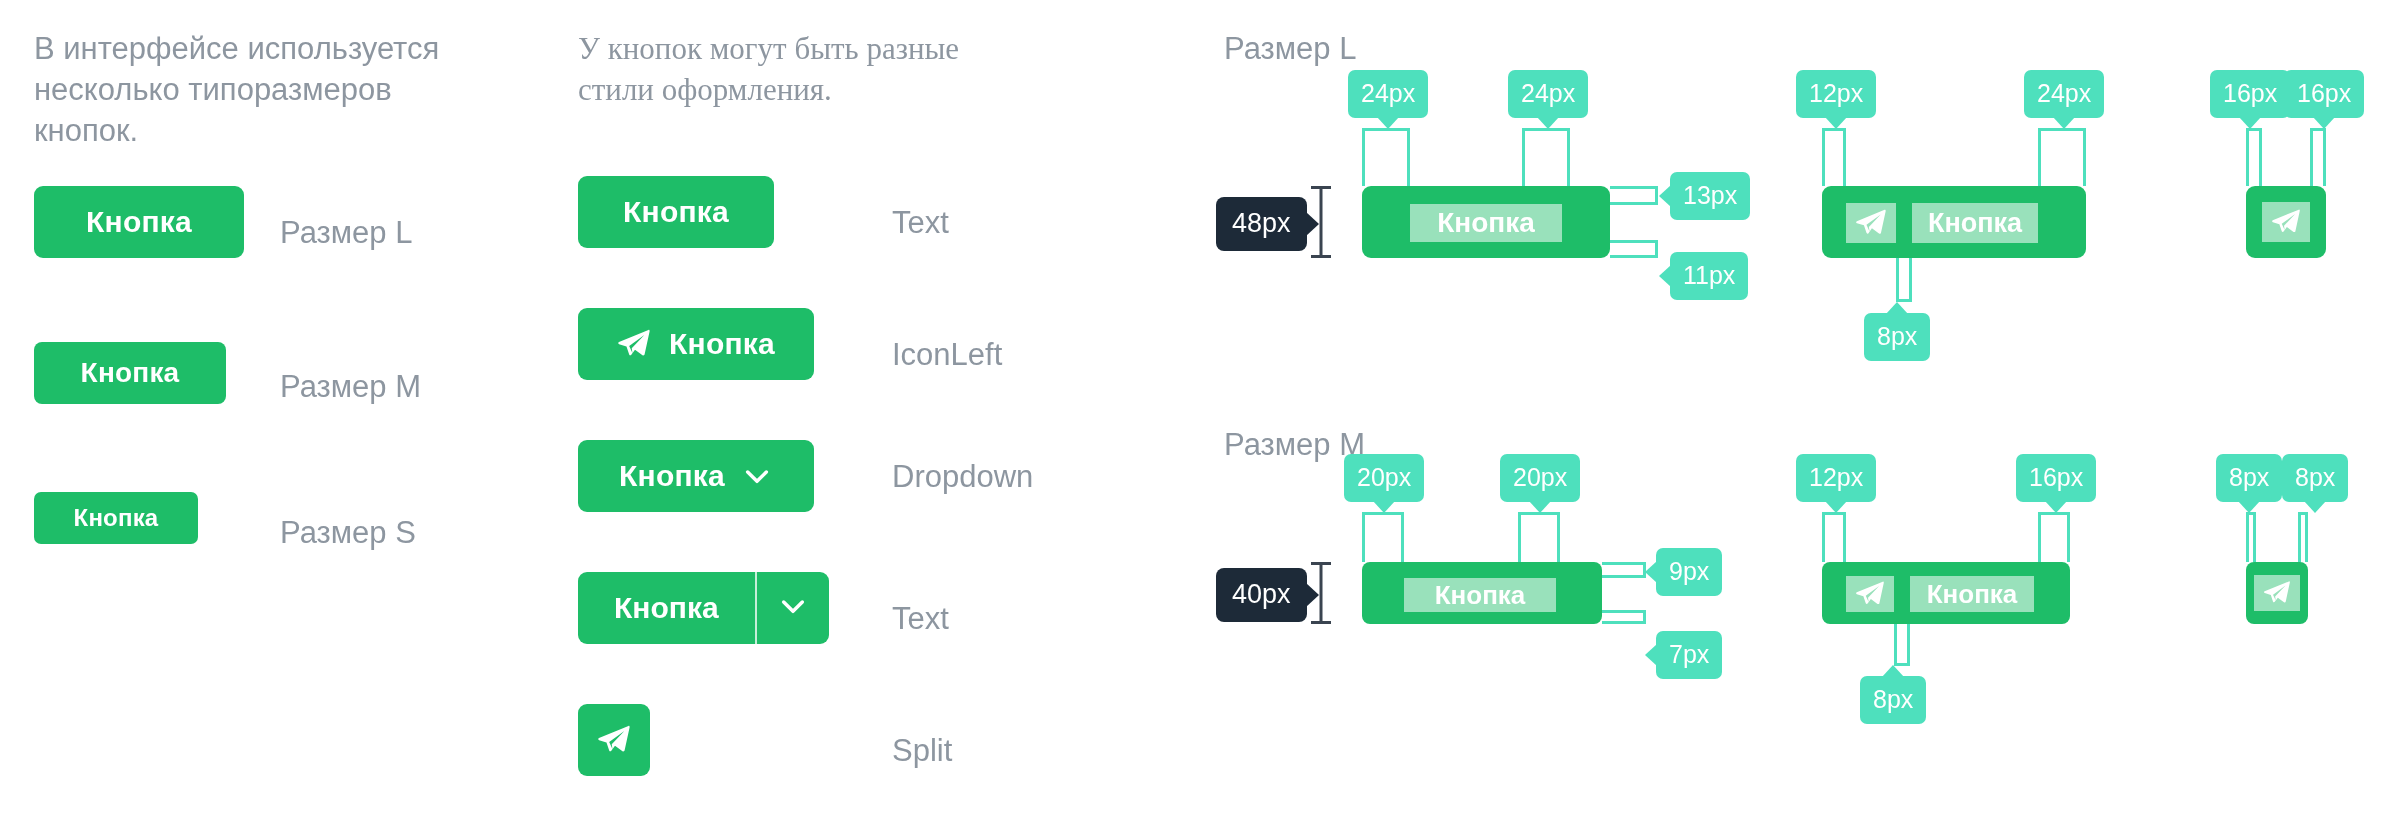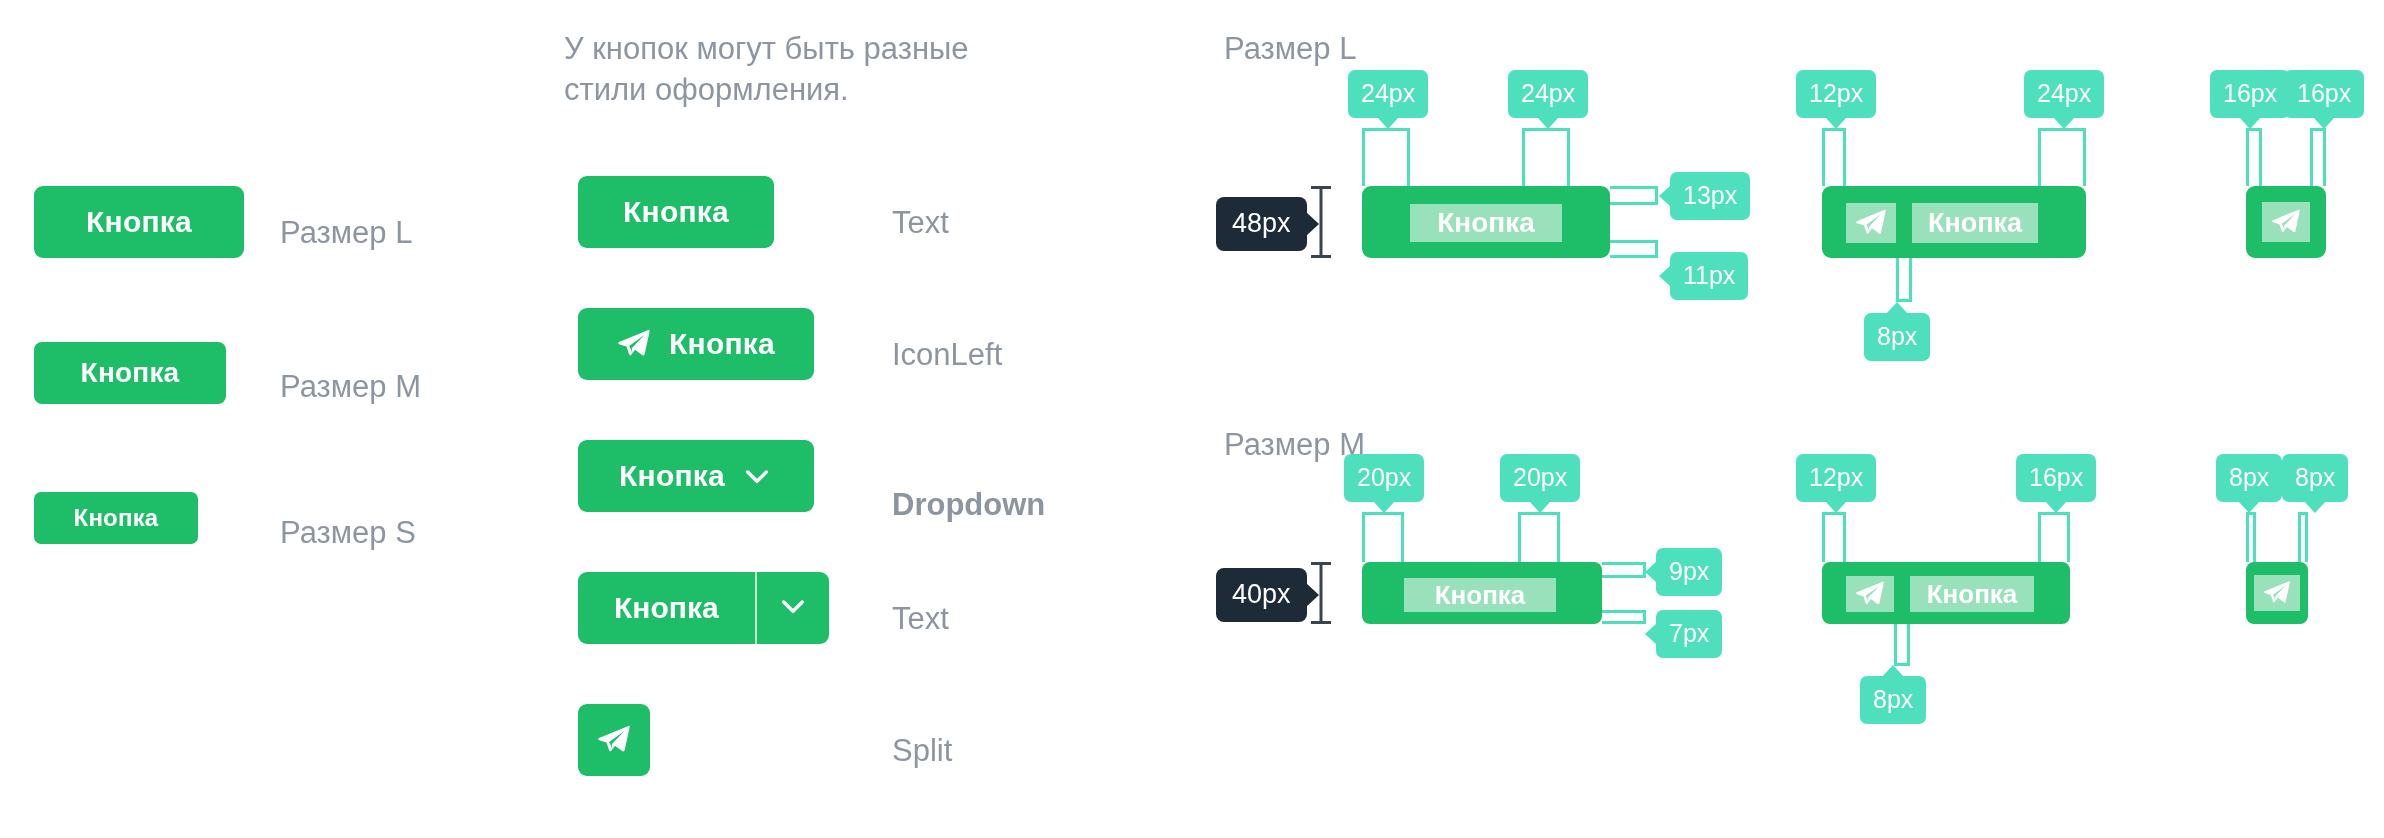--- a/index.html
+++ b/index.html
@@ -184,37 +184,39 @@
     font-weight: 700;
     white-space: nowrap;
     display: flex; align-items: center; justify-content: center;
   }
 </style>
 </head>
 <body>
 
 <div class="page">
 
+  <div class="intro" style="left:34px; top:28px; width:470px;">В интерфейсе используется
+несколько типоразмеров кнопок.</div>
 
   <div class="btn size-l" style="left:34px; top:186px; width:210px;">
     <span>Кнопка</span>
   </div>
   <div class="row-label" style="left:280px; top:212px;">Размер L</div>
 
   <div class="btn size-m" style="left:34px; top:342px; width:192px;">
     <span>Кнопка</span>
   </div>
   <div class="row-label" style="left:280px; top:366px;">Размер M</div>
 
   <div class="btn size-s" style="left:34px; top:492px; width:164px;">
     <span>Кнопка</span>
   </div>
   <div class="row-label" style="left:280px; top:512px;">Размер S</div>
 
-  <div class="intro" style="left:564px; top:28px; width:470px;">У  кнопок могут быть разные
+  <div class="intro" style="left:578px; top:28px; width:470px;font-family:Liberation Serif, serif;">У  кнопок могут быть разные
 стили оформления.</div>
 
   <div class="btn size-l" style="left:578px; top:176px; width:196px;">
     <span>Кнопка</span>
   </div>
   <div class="row-label" style="left:892px; top:202px;">Text</div>
 
   <div class="btn size-l" style="left:578px; top:308px; width:236px;">
     <span class="ico">
       <svg width="34" height="34" viewBox="0 0 24 24" fill="#ffffff">
@@ -228,21 +230,21 @@
 
   <div class="btn size-l" style="left:578px; top:440px; width:236px;">
     <span>Кнопка</span>
     <span class="gap-chev"></span>
     <span class="ico">
       <svg width="32" height="32" viewBox="0 0 24 24" fill="none" stroke="#ffffff" stroke-width="2.6" stroke-linecap="round" stroke-linejoin="round">
         <polyline points="5 9 12 16 19 9"></polyline>
       </svg>
     </span>
   </div>
-  <div class="row-label" style="left:892px; top:484px;font-weight:bold;">Dropdown</div>
+  <div class="row-label" style="left:892px; top:456px;">Dropdown</div>
 
   <div class="split" style="left:578px; top:572px;">
     <div class="main">
       <span>Кнопка</span>
     </div>
     <div class="divider"></div>
     <div class="chev">
       <span class="ico">
         <svg width="32" height="32" viewBox="0 0 24 24" fill="none" stroke="#ffffff" stroke-width="2.6" stroke-linecap="round" stroke-linejoin="round">
           <polyline points="5 9 12 16 19 9"></polyline>
@@ -425,21 +427,21 @@
   <div class="spec-badge tail-left" style="left:1656px; top:548px;">
     <span>9px</span>
     <span class="tail"></span>
   </div>
 
   <div class="brk-v right" style="left:1602px; top:610px; width:44px; height:14px;">
     <div class="bar"></div>
       <div class="tick t"></div>
       <div class="tick b"></div>
   </div>
-  <div class="spec-badge tail-left" style="left:1656px; top:610px;">
+  <div class="spec-badge tail-left" style="left:1656px; top:631px;">
     <span>7px</span>
     <span class="tail"></span>
   </div>
 
   <div class="measure-v" style="left:1310px; top:562px; width:22px; height:62px;">
     <div class="stem"></div>
       <div class="cap t"></div>
       <div class="cap b"></div>
   </div>
   <div class="spec-badge dark tail-right" style="left:1216px; top:568px;">

